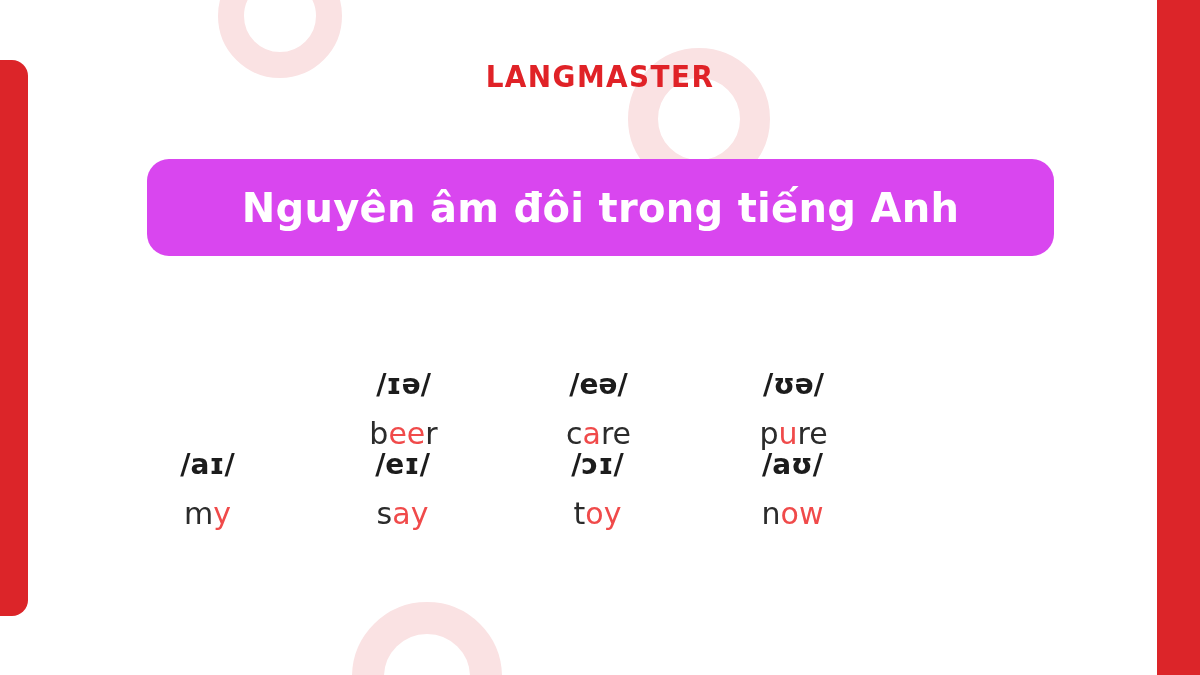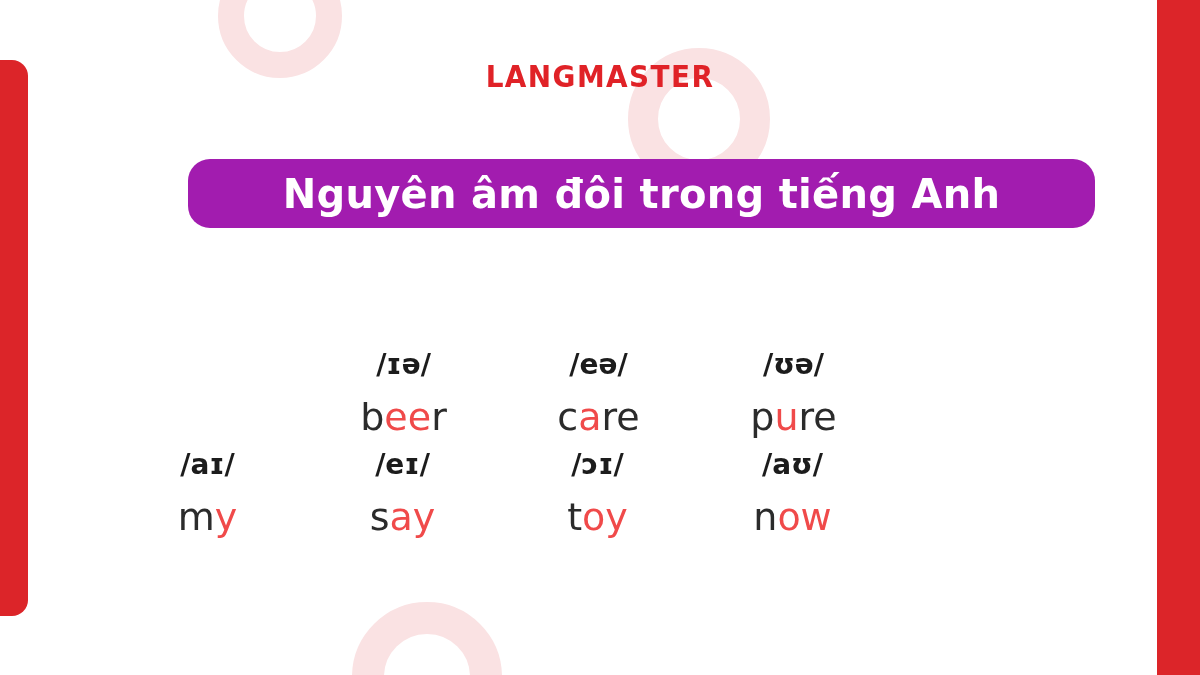--- a/index.html
+++ b/index.html
@@ -62,64 +62,63 @@
     letter-spacing:1.5px;
     color:#e02227;
     font-family:"DejaVu Sans", sans-serif;
     transform:scaleX(0.93);
   }
 
   
   #title-banner {
     position:absolute;
     left:147px; top:159px;
-    width:907px; height:69px;
-    background:#a21caf;
+    width:907px; height:97px;
+    background:#d946ef;
     border-radius:22px;
     display:flex;
     align-items:center;
     justify-content:center;
-    margin-left:41px;
   }
   #page-title {
     color:#ffffff;
     font-size:40px;
     font-weight:bold;
     letter-spacing:0.3px;
     font-family:"DejaVu Sans", sans-serif;
   }
 
   
   #phoneme-grid {
     position:absolute;
     left:110px; top:350px;
     width:980px;
   }
   .phoneme-row {
     display:flex;
     width:100%;
   }
-  #phoneme-row-1 { padding-left:196px; height:100px; }
+  #phoneme-row-1 { padding-left:196px; height:100px;align-items:flex-end; }
   #phoneme-row-2 { height:100px; }
 
   .phoneme-cell {
     width:195px;
     text-align:center;
   }
   .ipa {
     font-size:28px;
     font-weight:bold;
     color:#1c1c1c;
     font-family:"DejaVu Sans", sans-serif;
     line-height:1.1;
     white-space:nowrap;
   }
   .word {
     margin-top:16px;
-    font-size:38px;
+    font-size:30px;
     color:#2b2b2b;
     font-family:"DejaVu Sans", sans-serif;
     line-height:1.1;
     white-space:nowrap;
   }
   .word .hl { color:#f04a4a; }
 </style>
 </head>
 <body>
 

